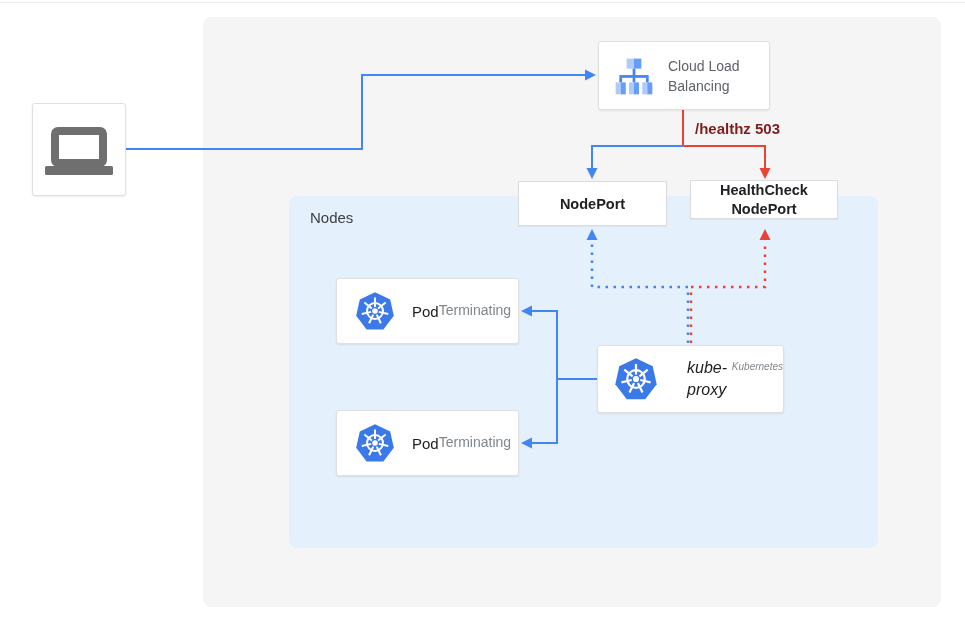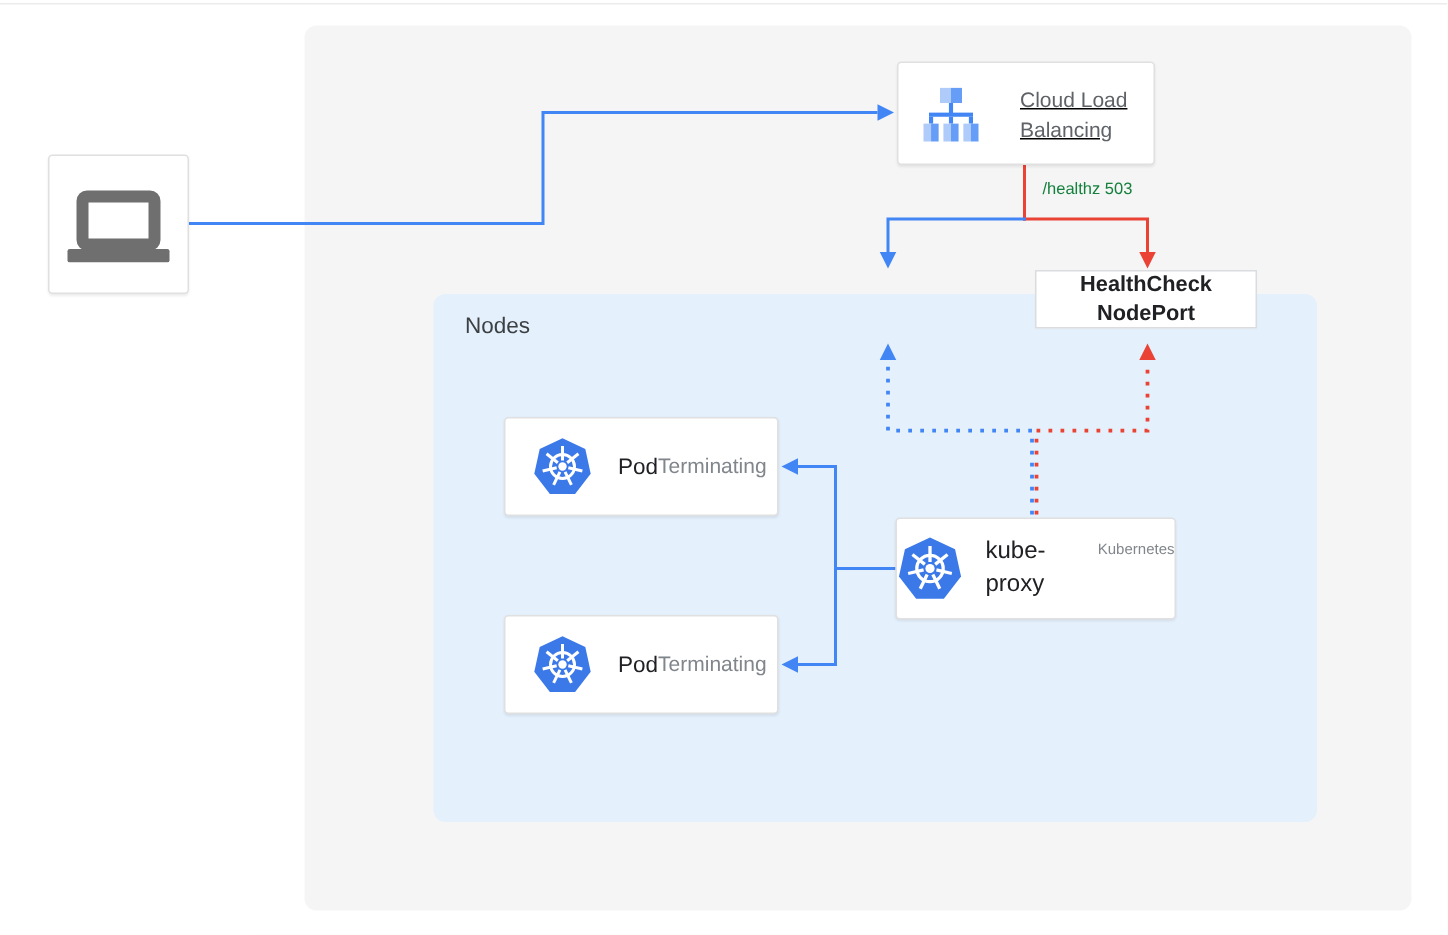--- a/index.html
+++ b/index.html
@@ -17,34 +17,34 @@
   .nodes-label{position:absolute;left:21px;top:13px;font-size:15px;color:#3C4043;}
   svg.wires{position:absolute;left:0;top:0;width:965px;height:623px;pointer-events:none;}
   .wire{fill:none;stroke-width:2px;}
   .wire.blue{stroke:var(--blue);}
   .wire.red{stroke:var(--red);}
   .wire.dotted{stroke-width:2.5px;stroke-dasharray:2.5 5.5;}
   .head.blue{fill:var(--blue);}
   .head.red{fill:var(--red);}
   .card{position:absolute;background:#fff;border:1px solid var(--card-border);border-radius:3px;box-shadow:0 1px 2px rgba(0,0,0,0.08);display:flex;align-items:center;}
   .laptop-card{left:32px;top:103px;width:94px;height:93px;justify-content:center;}
-  .clb-card{left:598px;top:41px;width:172px;height:69px;padding-left:13px;gap:24px;text-decoration:underline;}
+  .clb-card{left:598px;top:41px;width:172px;height:69px;padding-left:13px;gap:12px;}
   .clb-title{font-size:14px;line-height:20px;color:#5F6368;width:86px;}
-  .healthz-label{position:absolute;left:695px;top:120px;font-size:11px;font-weight:normal;color:#15803d;}
+  .healthz-label{position:absolute;left:695px;top:120px;font-size:15px;font-weight:bold;color:#7f1d1d;}
   .port-card{position:absolute;background:#fff;border:1px solid var(--port-border);display:flex;align-items:center;justify-content:center;text-align:center;font-weight:bold;font-size:14.5px;color:var(--text-dark);box-shadow:0 1px 1px rgba(0,0,0,0.04);}
   .nodeport-card{left:518px;top:181px;width:149px;height:45px;}
   .healthcheck-card{left:690px;top:180px;width:148px;height:39px;line-height:19px;}
   .healthcheck-card span{display:inline-block;width:110px;}
   .k8s-card .text{display:flex;flex-direction:row;}
   .pod-card{width:183px;height:66px;padding-left:18px;gap:17px;}
   .pod1{left:336px;top:278px;}
   .pod2{left:336px;top:410px;}
   .pod-card .title{font-size:15px;line-height:21px;color:var(--text-dark);}
   .pod-card .sub{font-size:14px;line-height:19px;color:var(--text-gray);}
-  .kube-card{left:597px;top:345px;width:187px;height:68px;gap:15px;}
+  .kube-card{left:597px;top:345px;width:187px;height:68px;padding-left:16px;gap:29px;font-style:italic;}
   .kube-card .title{font-size:16px;line-height:22px;color:var(--text-dark);}
   .kube-card .sub{font-size:10px;line-height:19px;color:var(--text-gray);}
   .icon{flex:none;display:block;}
 </style>
 </head>
 <body>
 
 <div class="canvas">
   <div class="top-hairline"></div>
   <div class="gray-panel"></div>
@@ -97,20 +97,23 @@
       <rect x="18.5" y="28" width="5.5" height="13" fill="#AECBFA"></rect>
         <rect x="24" y="28" width="5.5" height="13" fill="#669DF6"></rect>
       <rect x="33" y="28" width="5.5" height="13" fill="#AECBFA"></rect>
         <rect x="38.5" y="28" width="5.5" height="13" fill="#669DF6"></rect>
     </svg>
     <div class="clb-title">Cloud Load Balancing</div>
   </div>
 
   <div class="healthz-label">/healthz 503</div>
 
+  <div class="port-card nodeport-card">
+    <span>NodePort</span>
+  </div>
   <div class="port-card healthcheck-card">
     <span>HealthCheck NodePort</span>
   </div>
 
   <div class="card pod-card pod1 k8s-card">
     <svg class="icon" width="40" height="40" viewBox="0 0 100 100">
       <polygon points="50,3 88,21 97,62 71,96 29,96 3,62 12,21" fill="var(--k8s-blue)"></polygon>
       <g stroke="#fff" stroke-width="5" fill="none">
         <circle cx="50" cy="50" r="20"></circle>
         <line x1="50" y1="40" x2="50" y2="16"></line>

